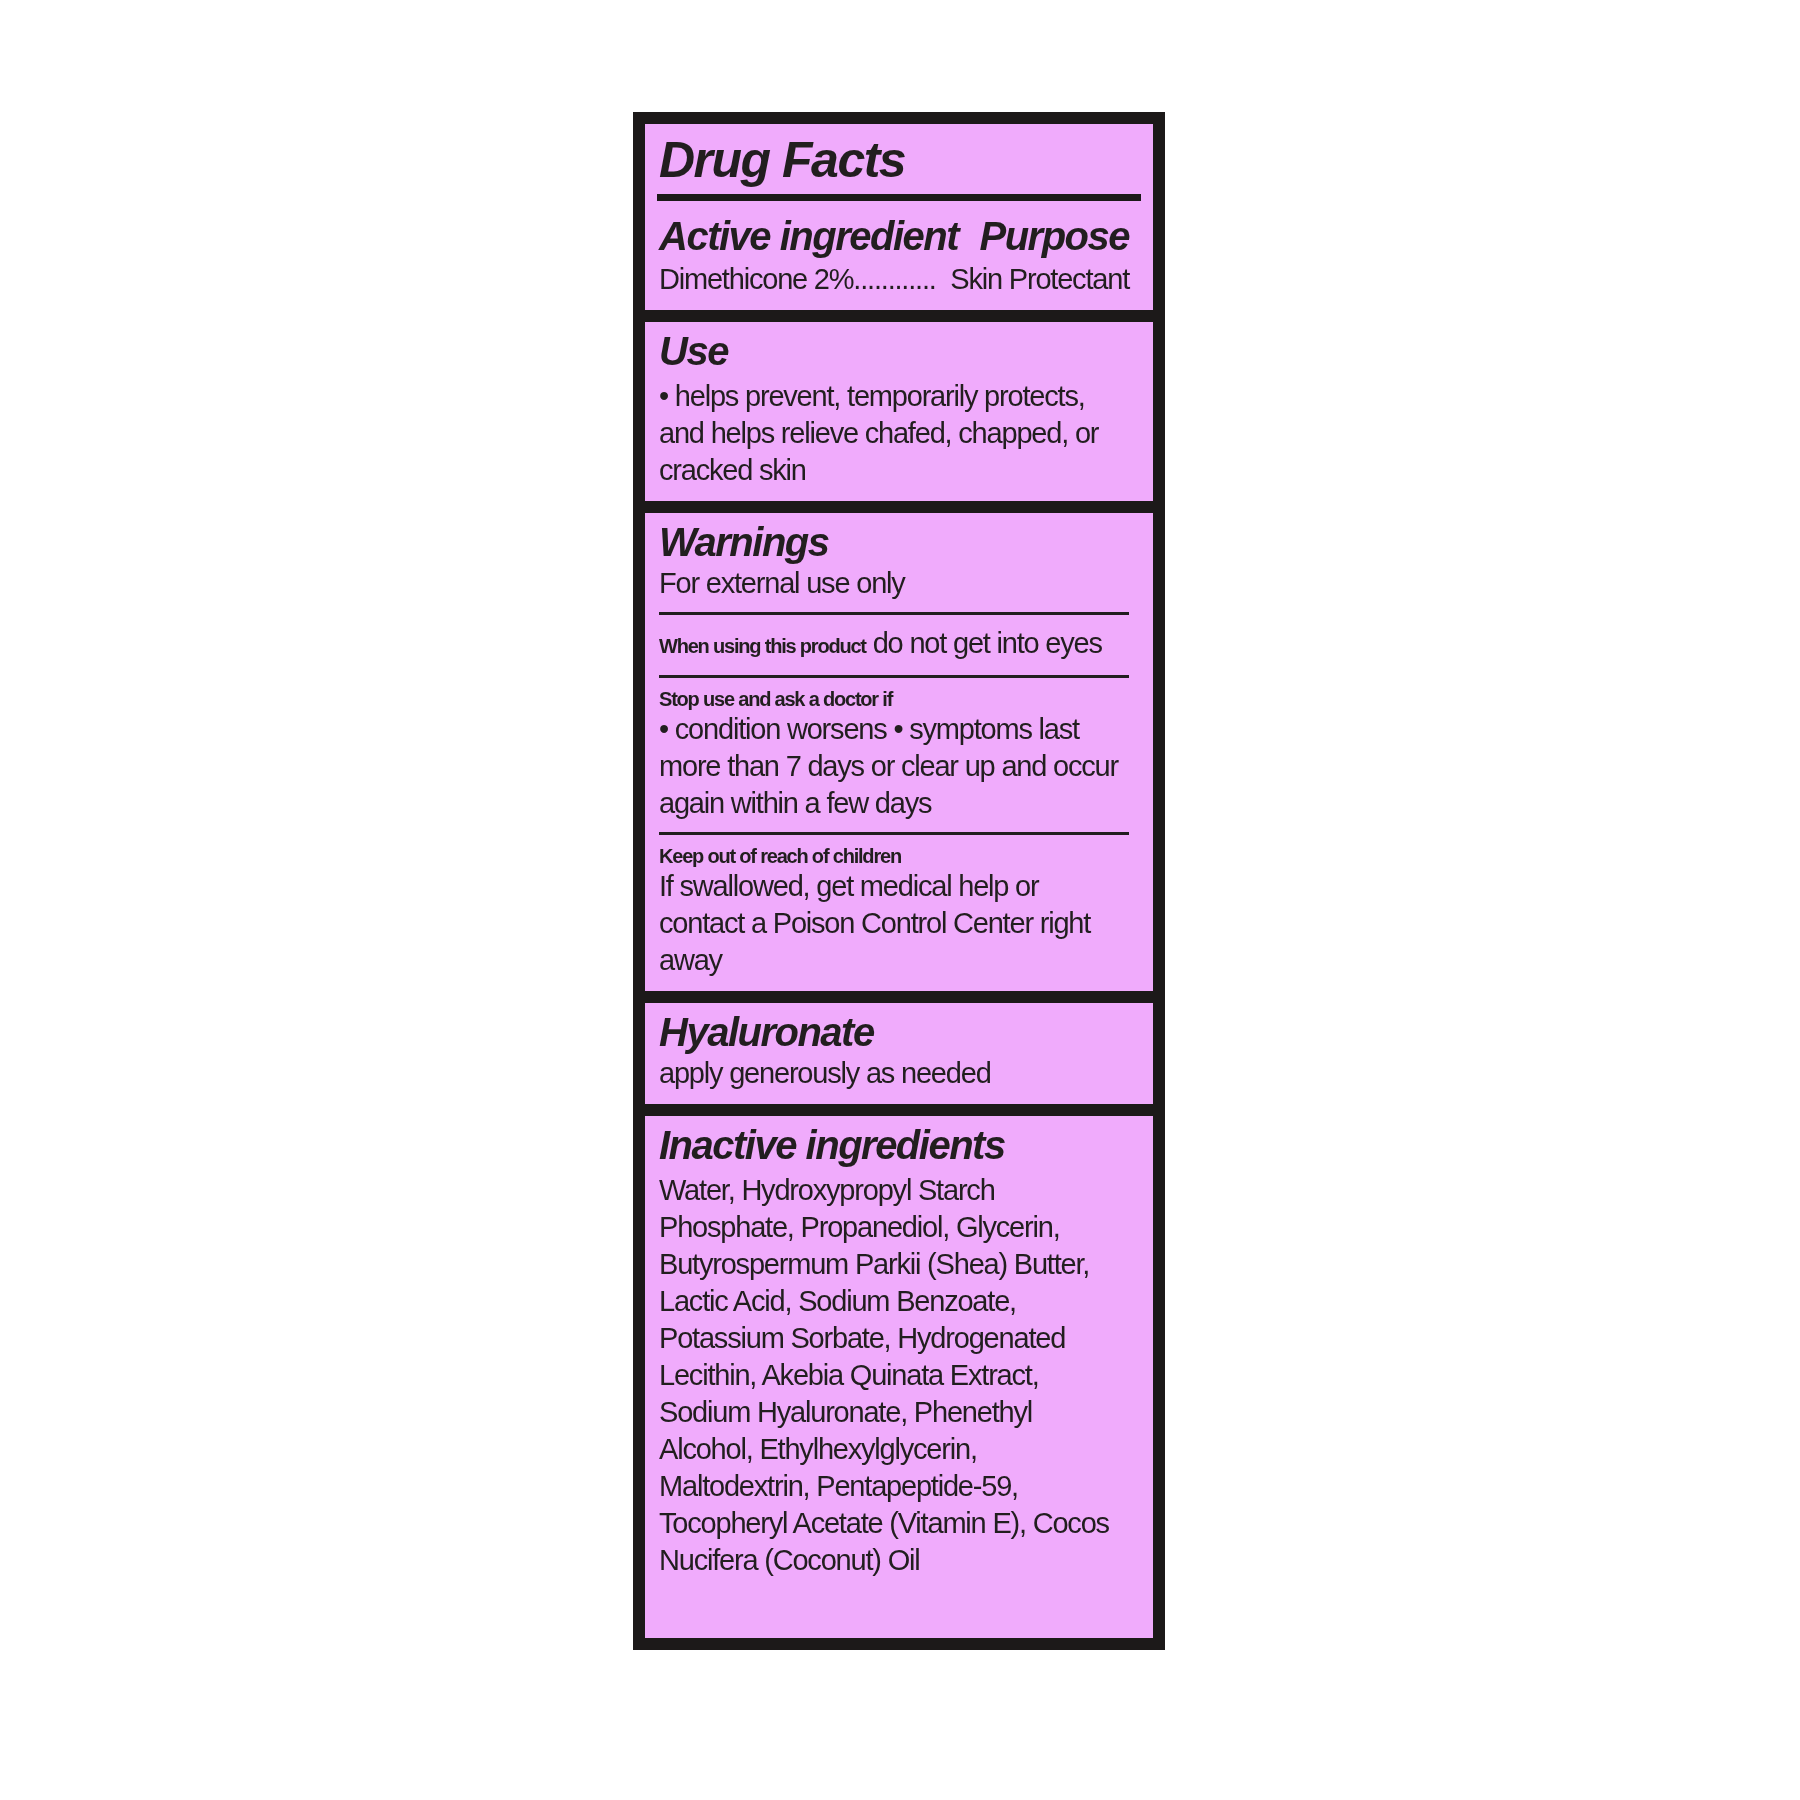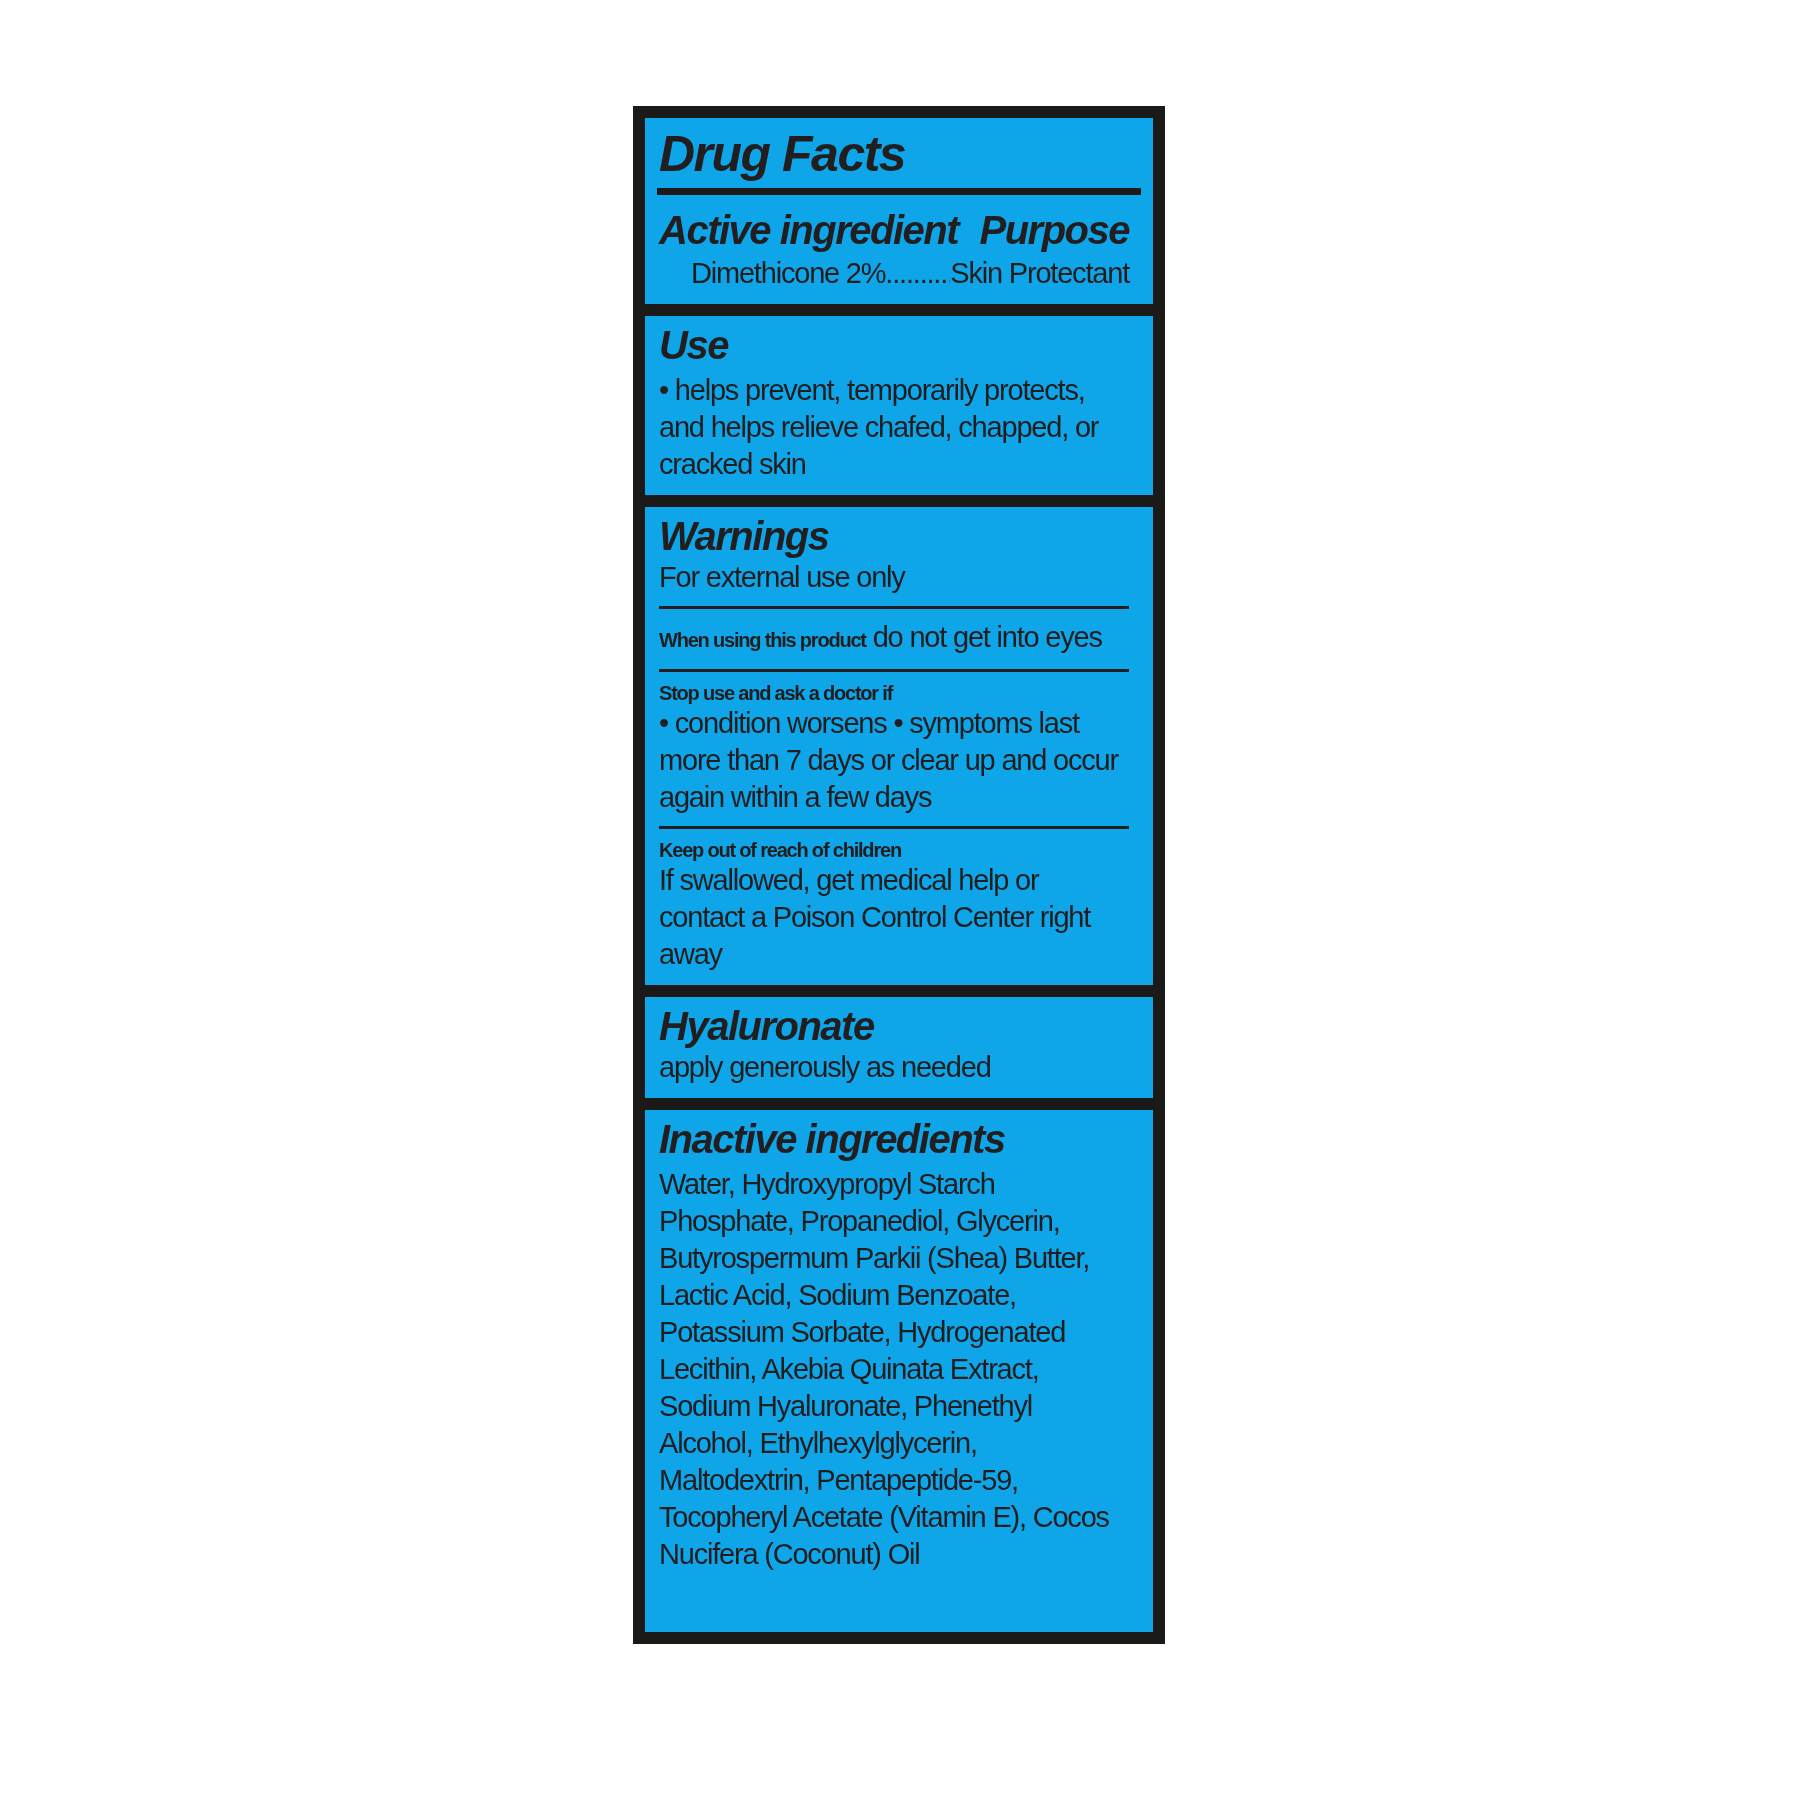--- a/index.html
+++ b/index.html
@@ -7,26 +7,26 @@
     padding: 0;
     width: 1800px;
     height: 1800px;
     background: #ffffff;
     font-family: "Liberation Sans", sans-serif;
     color: #221e1f;
   }
   .panel {
     position: absolute;
     left: 633px;
-    top: 106px;
+    top: 112px;
     width: 532px;
     height: 1538px;
     box-sizing: border-box;
     border: 12px solid #1c1919;
-    background: #0ea5e9;
+    background: #f0abfc;
     display: flex;
     flex-direction: column;
     overflow: hidden;
   }
   .divider {
     flex: none;
     height: 12px;
     background: #1c1919;
   }
   .section {
@@ -62,21 +62,21 @@
   .body {
     font-size: 29px;
     line-height: 37px;
     letter-spacing: -1.2px;
   }
   .lead-row {
     display: flex;
     align-items: baseline;
     margin-top: 2px;
   }
-  .lead-row .name { white-space: nowrap; margin-left: 32px; }
+  .lead-row .name { white-space: nowrap; }
   .lead-row .dots {
     flex: 1 1 auto;
     overflow: hidden;
     white-space: nowrap;
   }
   .lead-row .purpose { white-space: nowrap; }
   .bold-head {
     font-weight: bold;
     font-size: 20px;
     letter-spacing: -1.2px;

